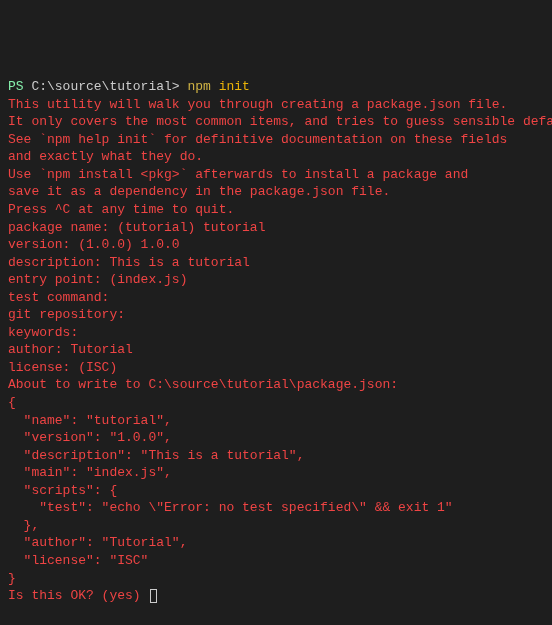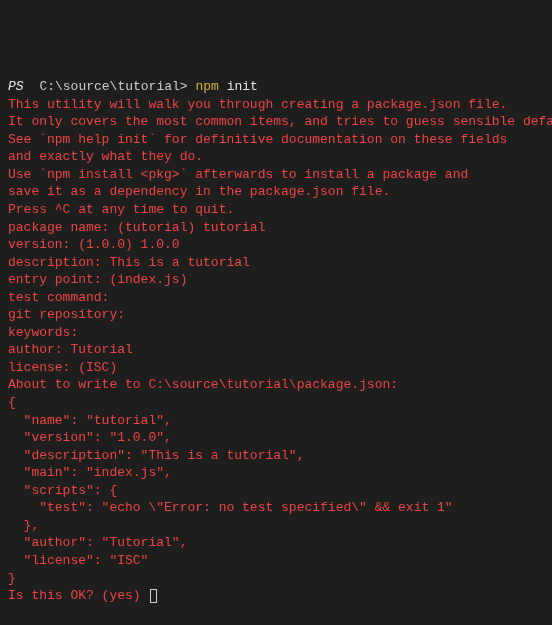--- a/index.html
+++ b/index.html
@@ -13,32 +13,30 @@
       font-family: Consolas, 'Courier New', monospace;
       font-size: 13px;
       line-height: 1.35;
       padding: 8px;
       width: 552px;
       height: 625px;
       white-space: pre;
       overflow: hidden;
     }
     .prompt-ps {
-      color: #e5e5e5;
-      font-style: italic;
+      color: #86efac;
     }
     .prompt-path {
       color: #cccccc;
-      margin-left: 8px;
     }
     .cmd-npm {
       color: #d0b344;
     }
     .cmd-arg {
-      color: #e5e5e5;
+      color: #eab308;
     }
     .output {
       color: #ef4444;
     }
     .cursor {
       display: inline-block;
       width: 7px;
       height: 14px;
       border: 1px solid #cccccc;
       vertical-align: text-bottom;

